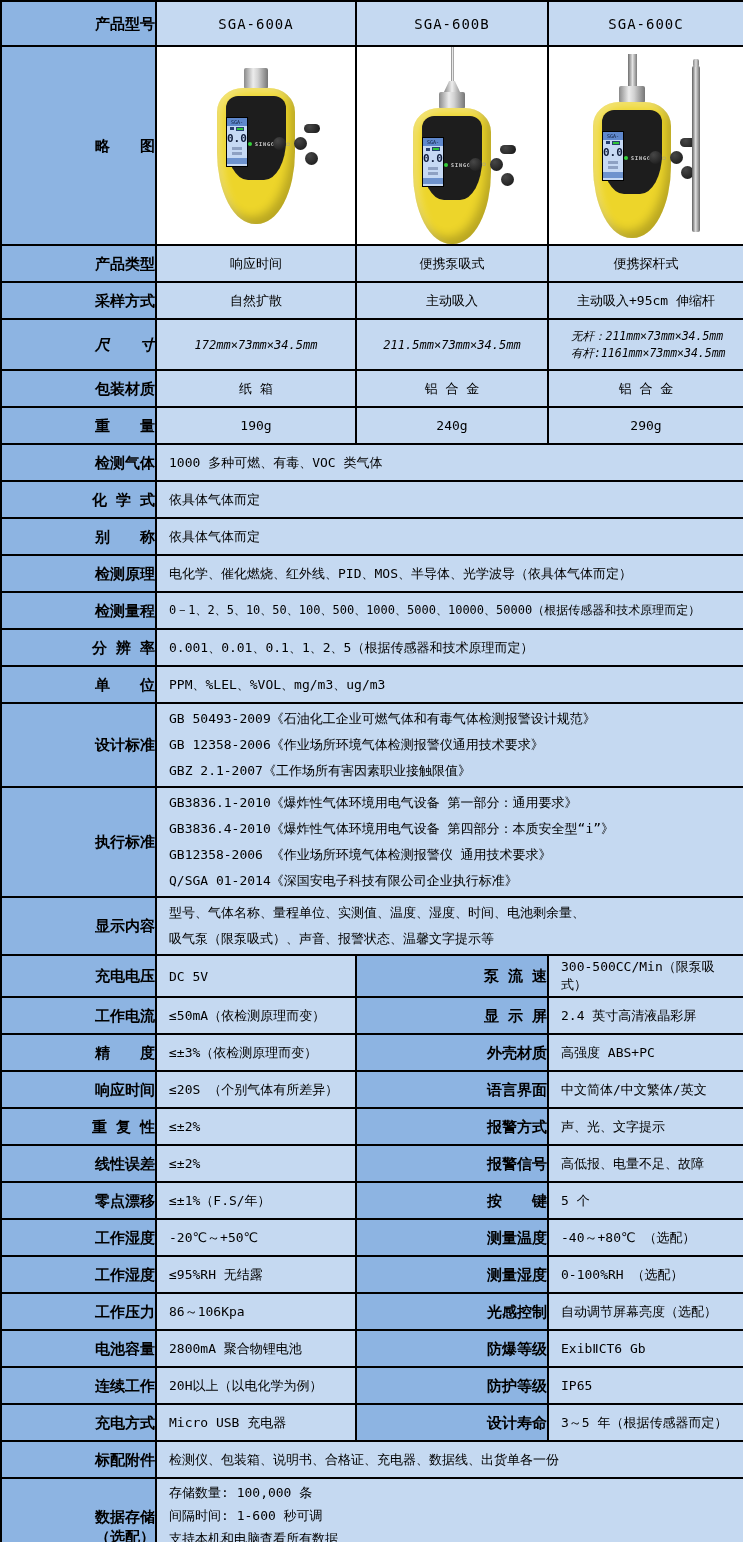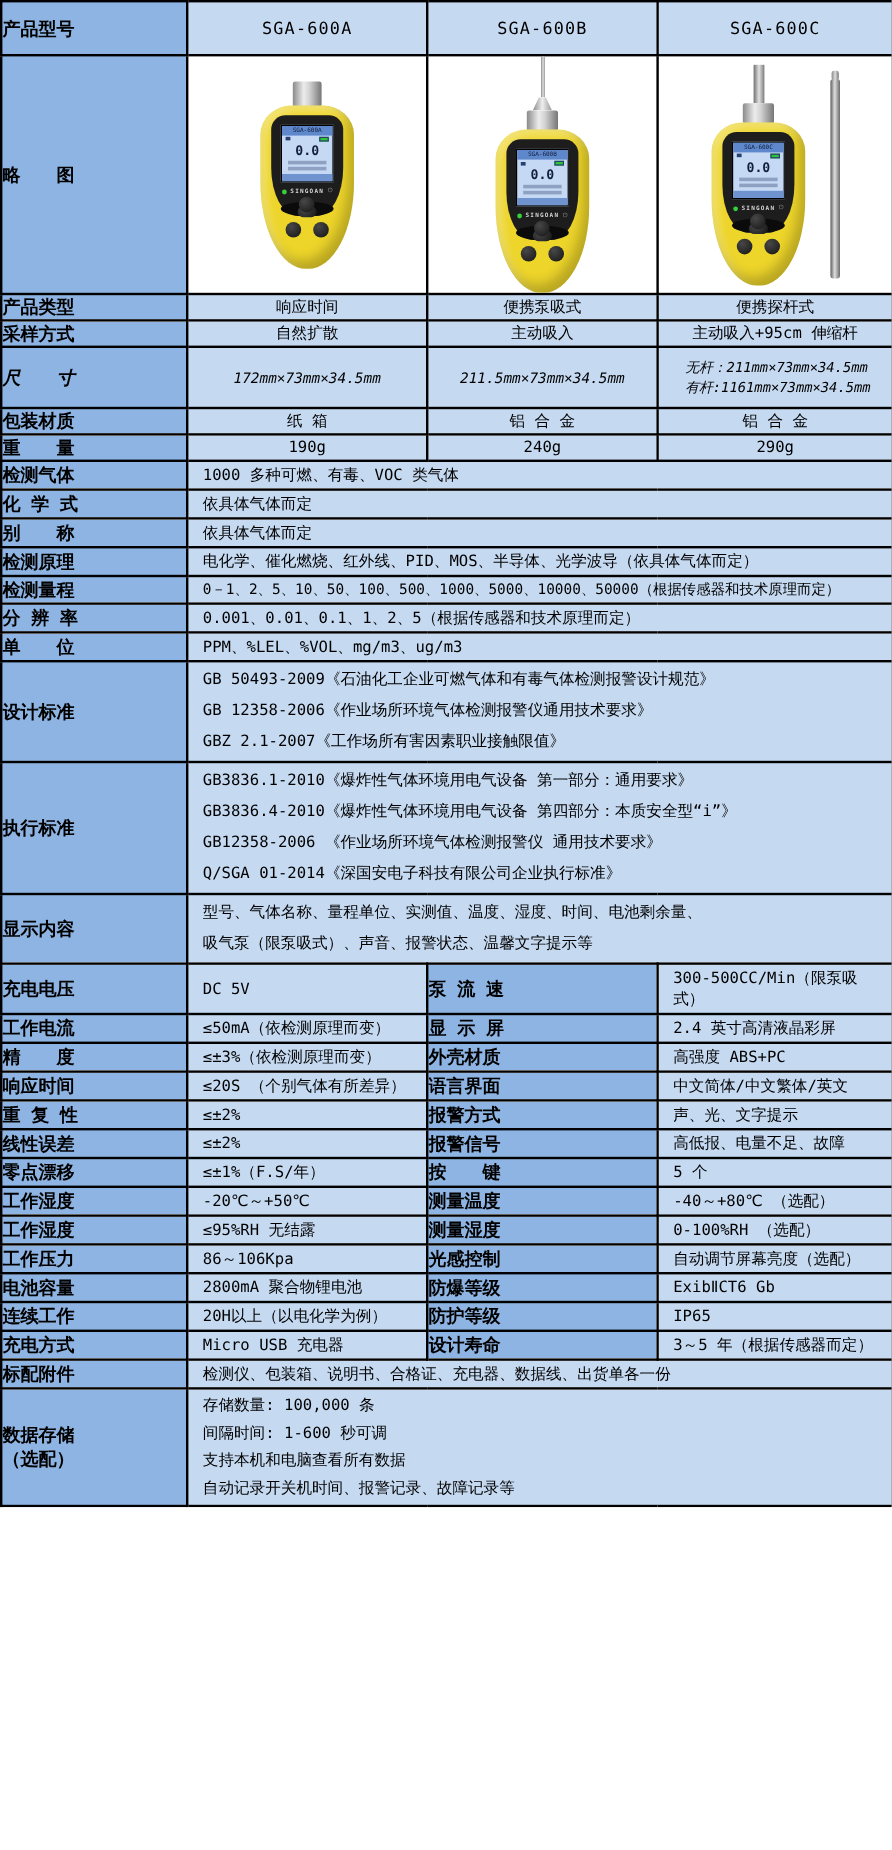--- a/index.html
+++ b/index.html
@@ -1,45 +1,45 @@
 <!DOCTYPE html>
 <html><head>
 <meta charset="utf-8">
 <style>
   html,body{margin:0;padding:0;background:#fff;}
   body{width:743px;font-family:"DejaVu Sans Mono","DejaVu Sans",sans-serif;color:#000;}
   table.spec{width:743px;table-layout:fixed;border-collapse:collapse;}
   col.cA{width:155px;} col.cB{width:200px;} col.cC{width:192px;} col.cD{width:196px;}
   th,td{border:2px solid #000;padding:0;vertical-align:middle;overflow:hidden;}
-  th.lbl{background:#8DB4E2;font-weight:bold;font-size:15px;text-align:left;white-space:pre-line;line-height:20px;}
+  th.lbl{background:#8DB4E2;font-weight:bold;font-size:15px;text-align:right;white-space:pre-line;line-height:20px;}
   td.val{background:#C5D9F1;font-size:13px;white-space:pre-line;}
   td.center{text-align:center;}
   td.left{text-align:left;padding:2px 6px 2px 12px;}
   td.lines{line-height:26px;margin-top:44px;}
   td.dims{font-size:11.5px;line-height:17px;padding-left:22px;}
   td.store-lines{line-height:23px;}
-  tr.h-head{height:45px;} tr.h-img{height:188px;} tr.h-r{height:22px;}
+  tr.h-head{height:45px;} tr.h-img{height:188px;} tr.h-r{height:37px;}
   tr.h-size{height:51px;font-style:italic;} tr.h-design{height:76px;} tr.h-exec{height:100px;}
   tr.h-disp{height:51px;} tr.h-store{height:92px;}
   td.img-cell{background:#fff;vertical-align:middle;}
 
   
   .dev-wrap{display:flex;justify-content:center;align-items:flex-end;gap:20px;}
   .device{width:80px;display:flex;flex-direction:column;align-items:center;}
   .probe-rod{width:3px;height:34px;background:linear-gradient(90deg,#777,#e8e8e8,#888);}
   .probe-cone{width:16px;height:11px;background:linear-gradient(90deg,#8a8a8a,#eee,#999);clip-path:polygon(32% 0,68% 0,100% 100%,0 100%);}
   .tube{width:9px;height:32px;background:linear-gradient(90deg,#6f6f6f,#e2e2e2,#7a7a7a);}
   .cap{width:24px;height:21px;background:linear-gradient(90deg,#8a8a8a,#ececec 38%,#d2d2d2 58%,#767676);border-radius:2px;}
   .cap.short{height:17px;width:26px;}
   .dev-body{width:78px;height:136px;margin-top:-1px;background:#EDD52A;
     border-radius:26px 26px 38px 38px / 24px 24px 72px 72px;
     box-shadow:inset -5px -7px 10px rgba(0,0,0,.22), inset 5px 5px 8px rgba(255,255,255,.35);
     display:flex;justify-content:center;padding-top:8px;box-sizing:border-box;}
   .face{width:60px;height:84px;background:#1d1d1d;border-radius:12px 12px 22px 22px / 12px 12px 40px 40px;
-    display:flex;flex-direction:column;align-items:center;padding-top:8px;box-sizing:border-box;}
+    display:flex;align-items:center;padding-top:8px;box-sizing:border-box;}
   .screen{width:44px;height:50px;background:#C6D9F4;border:1px solid #000;box-sizing:border-box;}
   .scr-bar{height:8px;background:#5F88CC;font-size:5px;line-height:8px;color:#0d1c3a;text-align:center;overflow:hidden;letter-spacing:0;}
   .scr-icons{height:6px;display:flex;justify-content:space-between;align-items:center;padding:0 3px;}
   .spk{width:4px;height:3px;background:#27406f;}
   .batt{width:8px;height:4px;background:#2ec437;border:1px solid #27406f;box-sizing:border-box;}
   .scr-val{font-size:11px;font-weight:bold;color:#121f3d;text-align:center;line-height:13px;}
   .scr-row{height:3px;margin:2px 5px 0 5px;background:rgba(36,58,104,.35);}
   .scr-bot{height:6px;background:#6E93CE;margin-top:3px;}
   .brand-row{display:flex;align-items:center;gap:3px;margin-top:5px;height:6px;}
   .led{width:4px;height:4px;border-radius:50%;background:#35D03A;}

